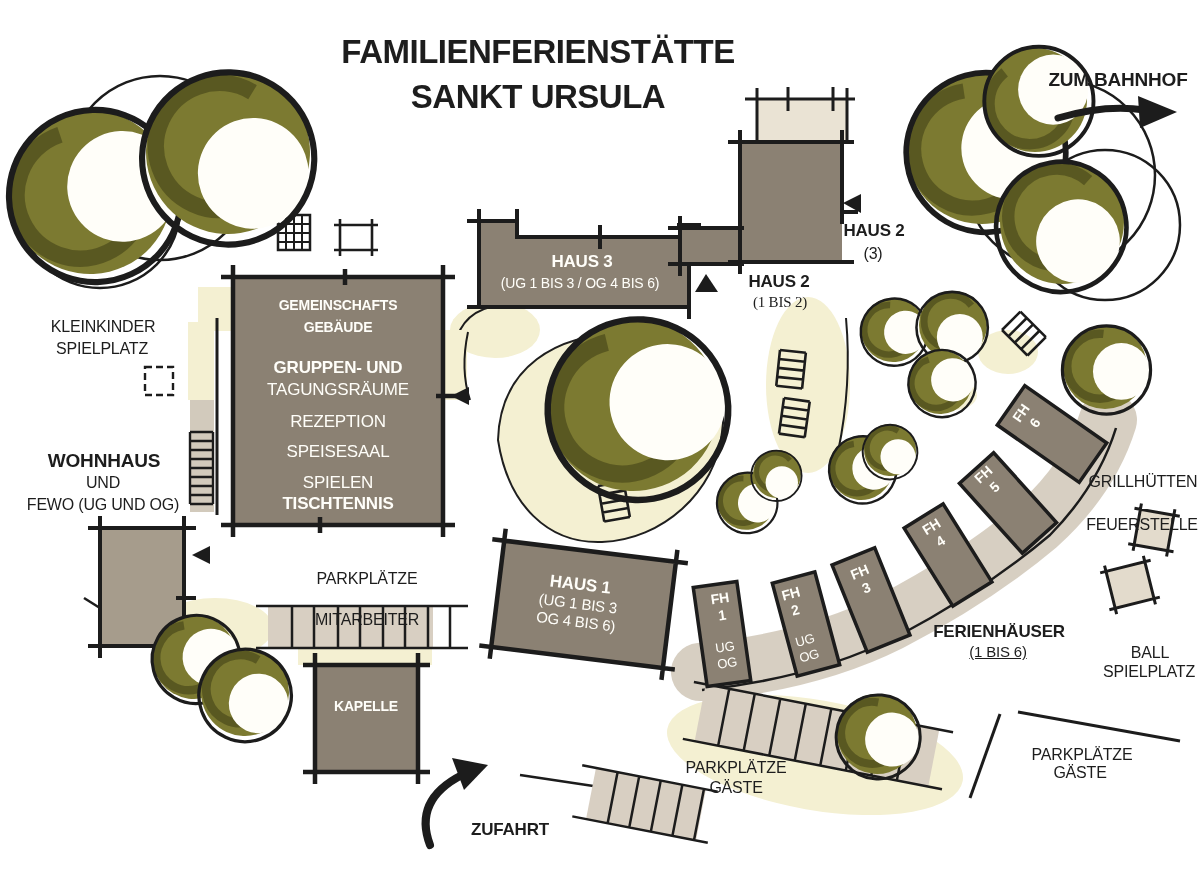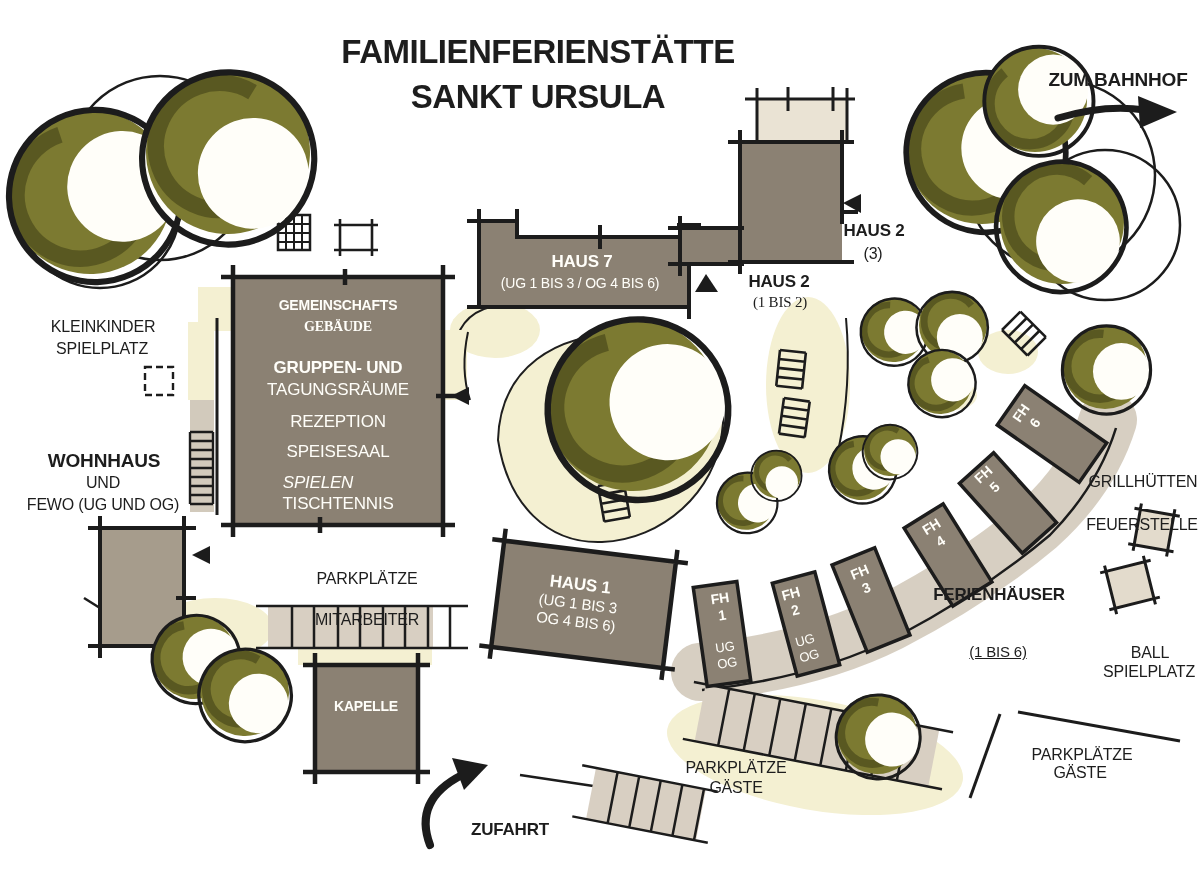--- a/index.html
+++ b/index.html
@@ -195,40 +195,40 @@
   <polygon points="451,396 469,387 469,405" fill="#1c1c1c"></polygon>
   <polygon points="192,555 210,546 210,564" fill="#1c1c1c"></polygon>
 </svg>
 
 <div class="lbl b s33" style="left:538px;top:52px;">FAMILIENFERIENSTÄTTE</div>
 <div class="lbl b s33" style="left:538px;top:97px;">SANKT URSULA</div>
 
 <div class="lbl b s19" style="left:1118px;top:80px;">ZUM BAHNHOF</div>
 <div class="lbl b s17" style="left:510px;top:830px;">ZUFAHRT</div>
 
-<div class="lbl b s17 w" style="left:582px;top:262px;">HAUS 7</div>
+<div class="lbl b s17 w" style="left:582px;top:262px;">HAUS 3</div>
 <div class="lbl s14 w" style="left:580px;top:283px;">(UG 1 BIS 3 / OG 4 BIS 6)</div>
 
 <div class="lbl b s17" style="left:874px;top:231px;">HAUS 2</div>
 <div class="lbl s16" style="left:873px;top:254px;">(3)</div>
 
 <div class="lbl b s17" style="left:779px;top:282px;">HAUS 2</div>
 <div class="lbl s15" style="left:780px;top:302px;font-family:Liberation Serif, serif;">(1 BIS 2)</div>
 
 <div class="lbl s16" style="left:103px;top:327px;">KLEINKINDER</div>
 <div class="lbl s16" style="left:102px;top:349px;">SPIELPLATZ</div>
 
 <div class="lbl b s18 w" style="left:338px;top:305px;">GEMEINSCHAFTS</div>
-<div class="lbl b s18 w" style="left:338px;top:327px;font-family:Liberation Serif, serif;">GEBÄUDE</div>
+<div class="lbl b s18 w" style="left:338px;top:327px;">GEBÄUDE</div>
 <div class="lbl s17 w" style="left:338px;top:368px;font-weight:bold;">GRUPPEN- UND</div>
 <div class="lbl s17 w" style="left:338px;top:390px;">TAGUNGSRÄUME</div>
 <div class="lbl s17 w" style="left:338px;top:422px;">REZEPTION</div>
 <div class="lbl s17 w" style="left:338px;top:452px;">SPEISESAAL</div>
-<div class="lbl s17 w" style="left:318px;top:483px;font-style:italic;">SPIELEN</div>
-<div class="lbl s17 w" style="left:338px;top:504px;">TISCHTENNIS</div>
+<div class="lbl s17 w" style="left:338px;top:483px;">SPIELEN</div>
+<div class="lbl s17 w" style="left:338px;top:504px;font-weight:bold;">TISCHTENNIS</div>
 
 <div class="lbl b s19" style="left:104px;top:461px;">WOHNHAUS</div>
 <div class="lbl s16" style="left:103px;top:483px;">UND</div>
 <div class="lbl s16" style="left:103px;top:505px;">FEWO (UG UND OG)</div>
 
 <div class="lbl s16" style="left:367px;top:579px;">PARKPLÄTZE</div>
 <div class="lbl s16" style="left:367px;top:620px;">MITARBEITER</div>
 
 <div class="lbl b s18 w" style="left:366px;top:706px;">KAPELLE</div>
 
@@ -267,21 +267,21 @@
   <div class="b s14 w">5</div>
 </div>
 <div class="lbl blk" style="left:1028px;top:418px;transform:translate(-50%,-50%) rotate(-55deg);">
   <div class="b s14 w">FH</div>
   <div class="b s14 w">6</div>
 </div>
 
 <div class="lbl s16" style="left:1143px;top:482px;">GRILLHÜTTEN</div>
 <div class="lbl s16" style="left:1142px;top:501px;margin-top:24px;">FEUERSTELLE</div>
 
-<div class="lbl b s17" style="left:999px;top:595px;text-align:right;">FERIENHÄUSER</div>
+<div class="lbl b s17" style="left:999px;top:632px;text-align:right;">FERIENHÄUSER</div>
 <div class="lbl s15" style="left:998px;top:652px;text-decoration:underline;">(1 BIS 6)</div>
 
 <div class="lbl s16" style="left:1150px;top:653px;">BALL</div>
 <div class="lbl s16" style="left:1149px;top:672px;">SPIELPLATZ</div>
 
 <div class="lbl s16" style="left:736px;top:768px;">PARKPLÄTZE</div>
 <div class="lbl s16" style="left:736px;top:788px;">GÄSTE</div>
 
 <div class="lbl s16" style="left:1082px;top:755px;">PARKPLÄTZE</div>
 <div class="lbl s16" style="left:1080px;top:773px;">GÄSTE</div>

